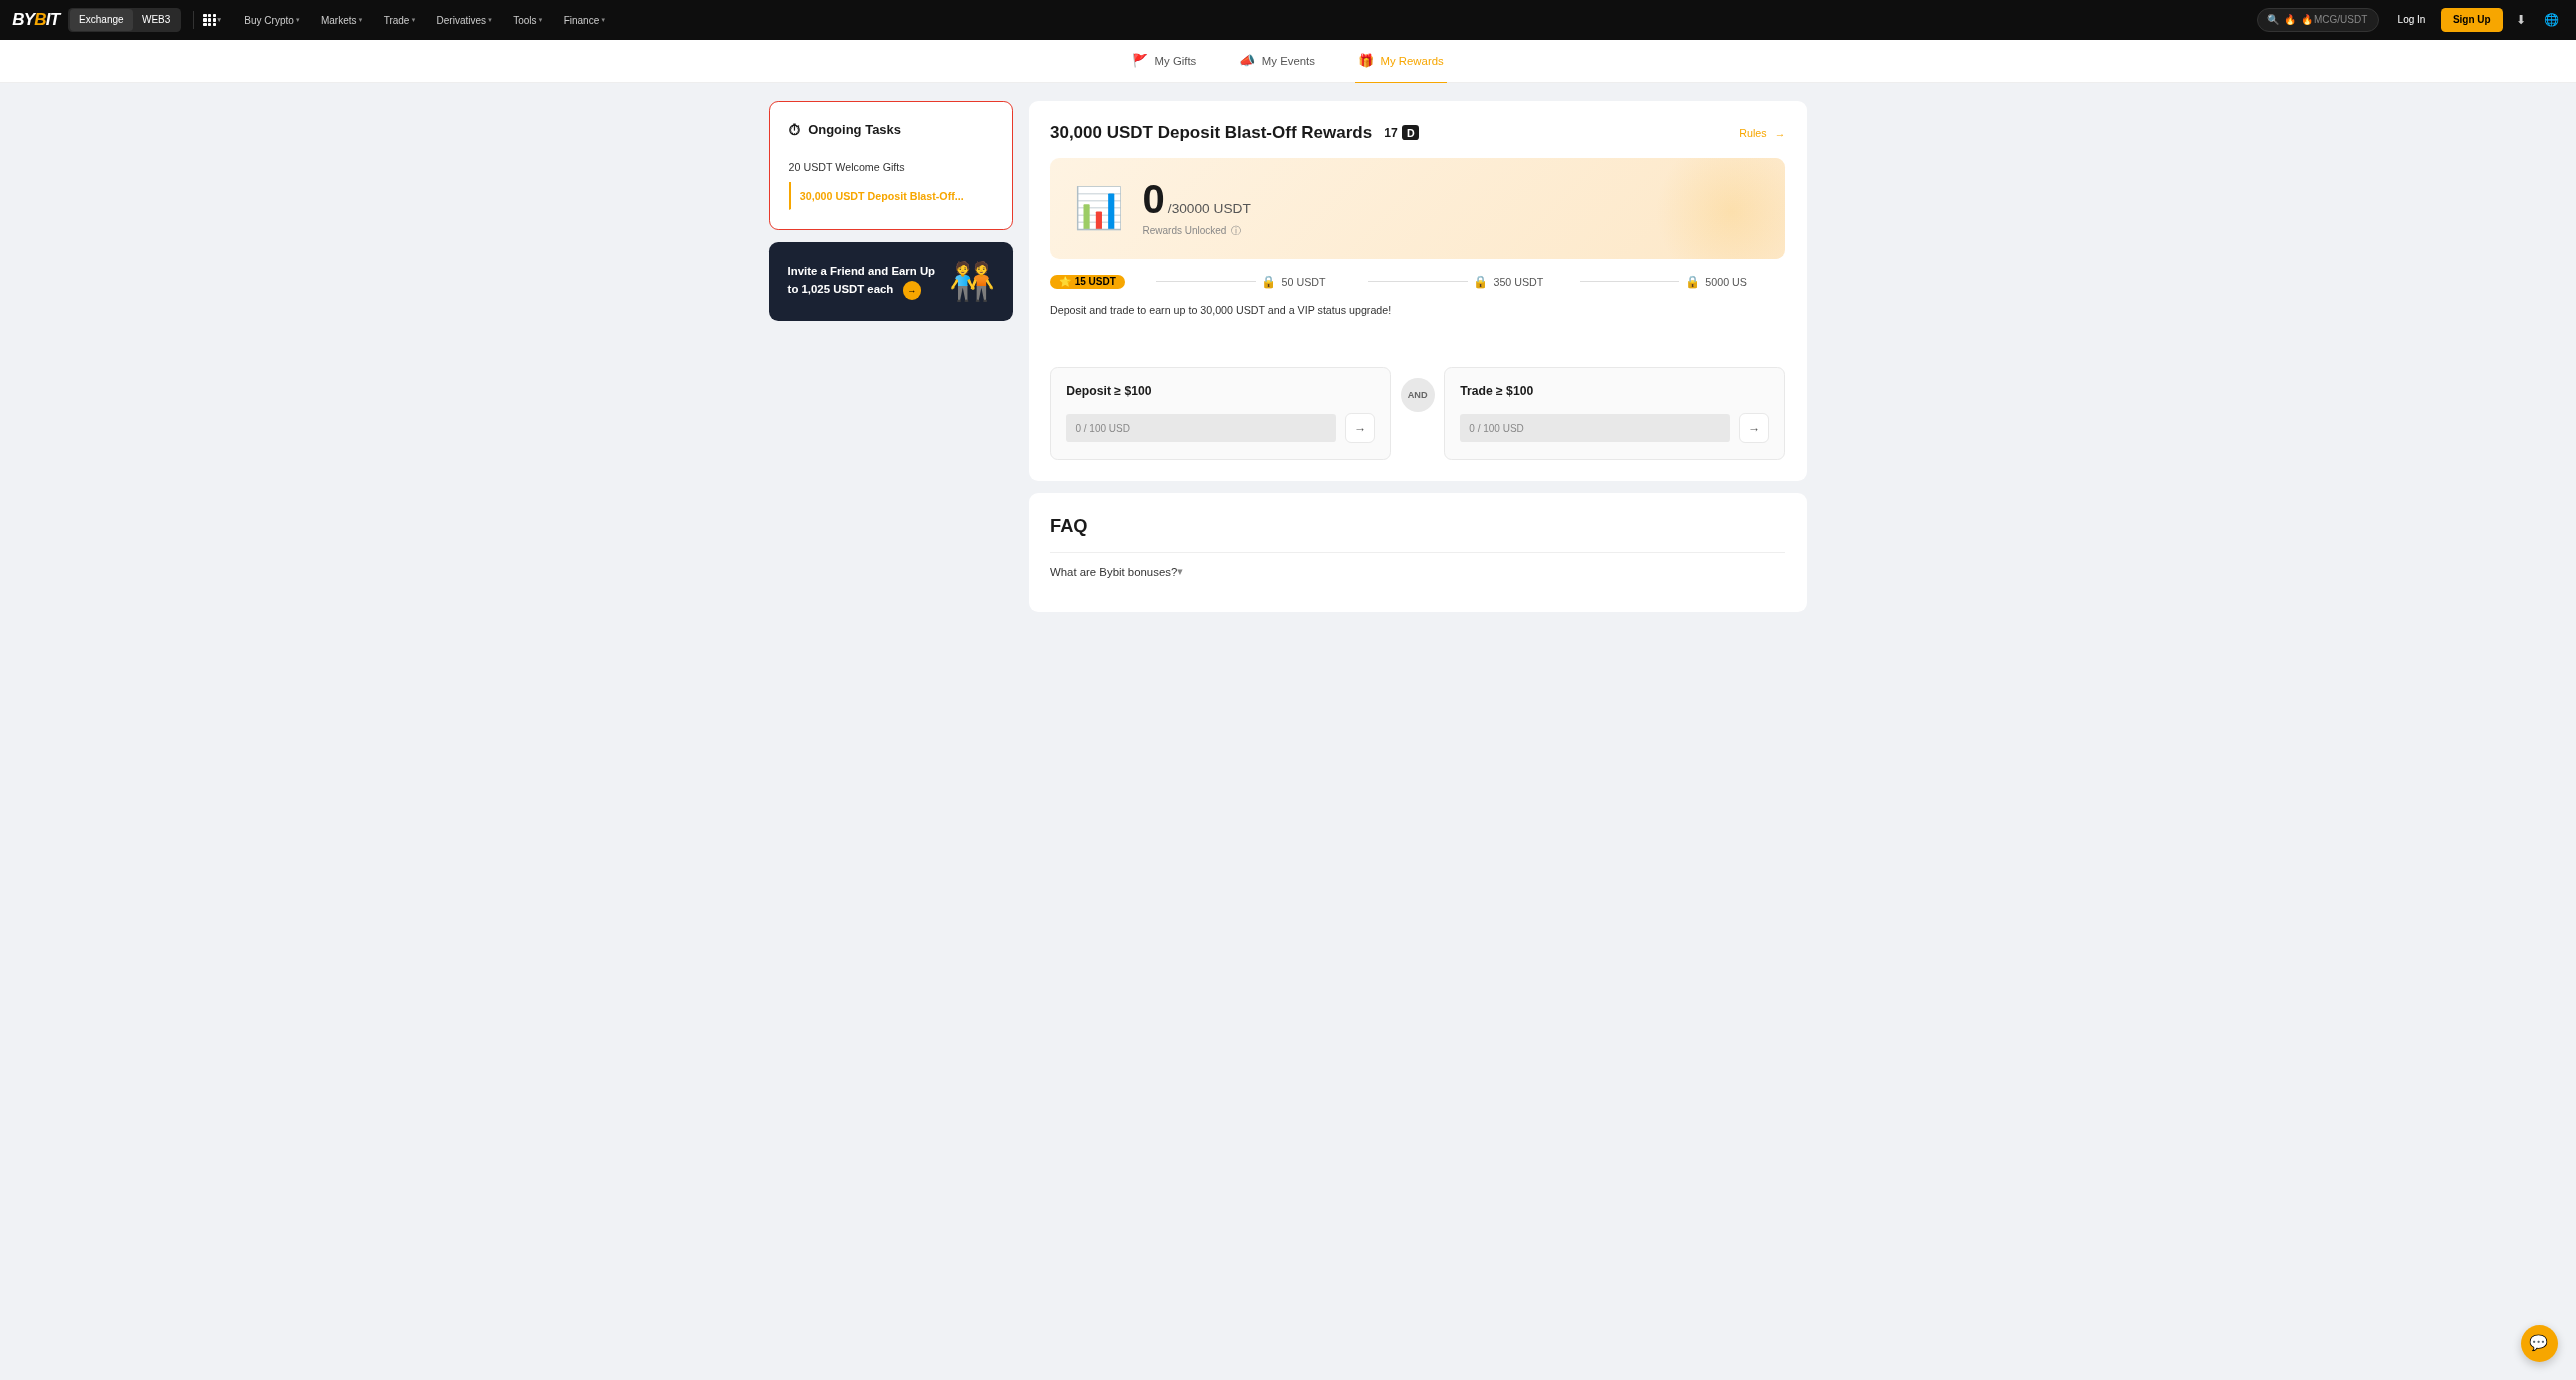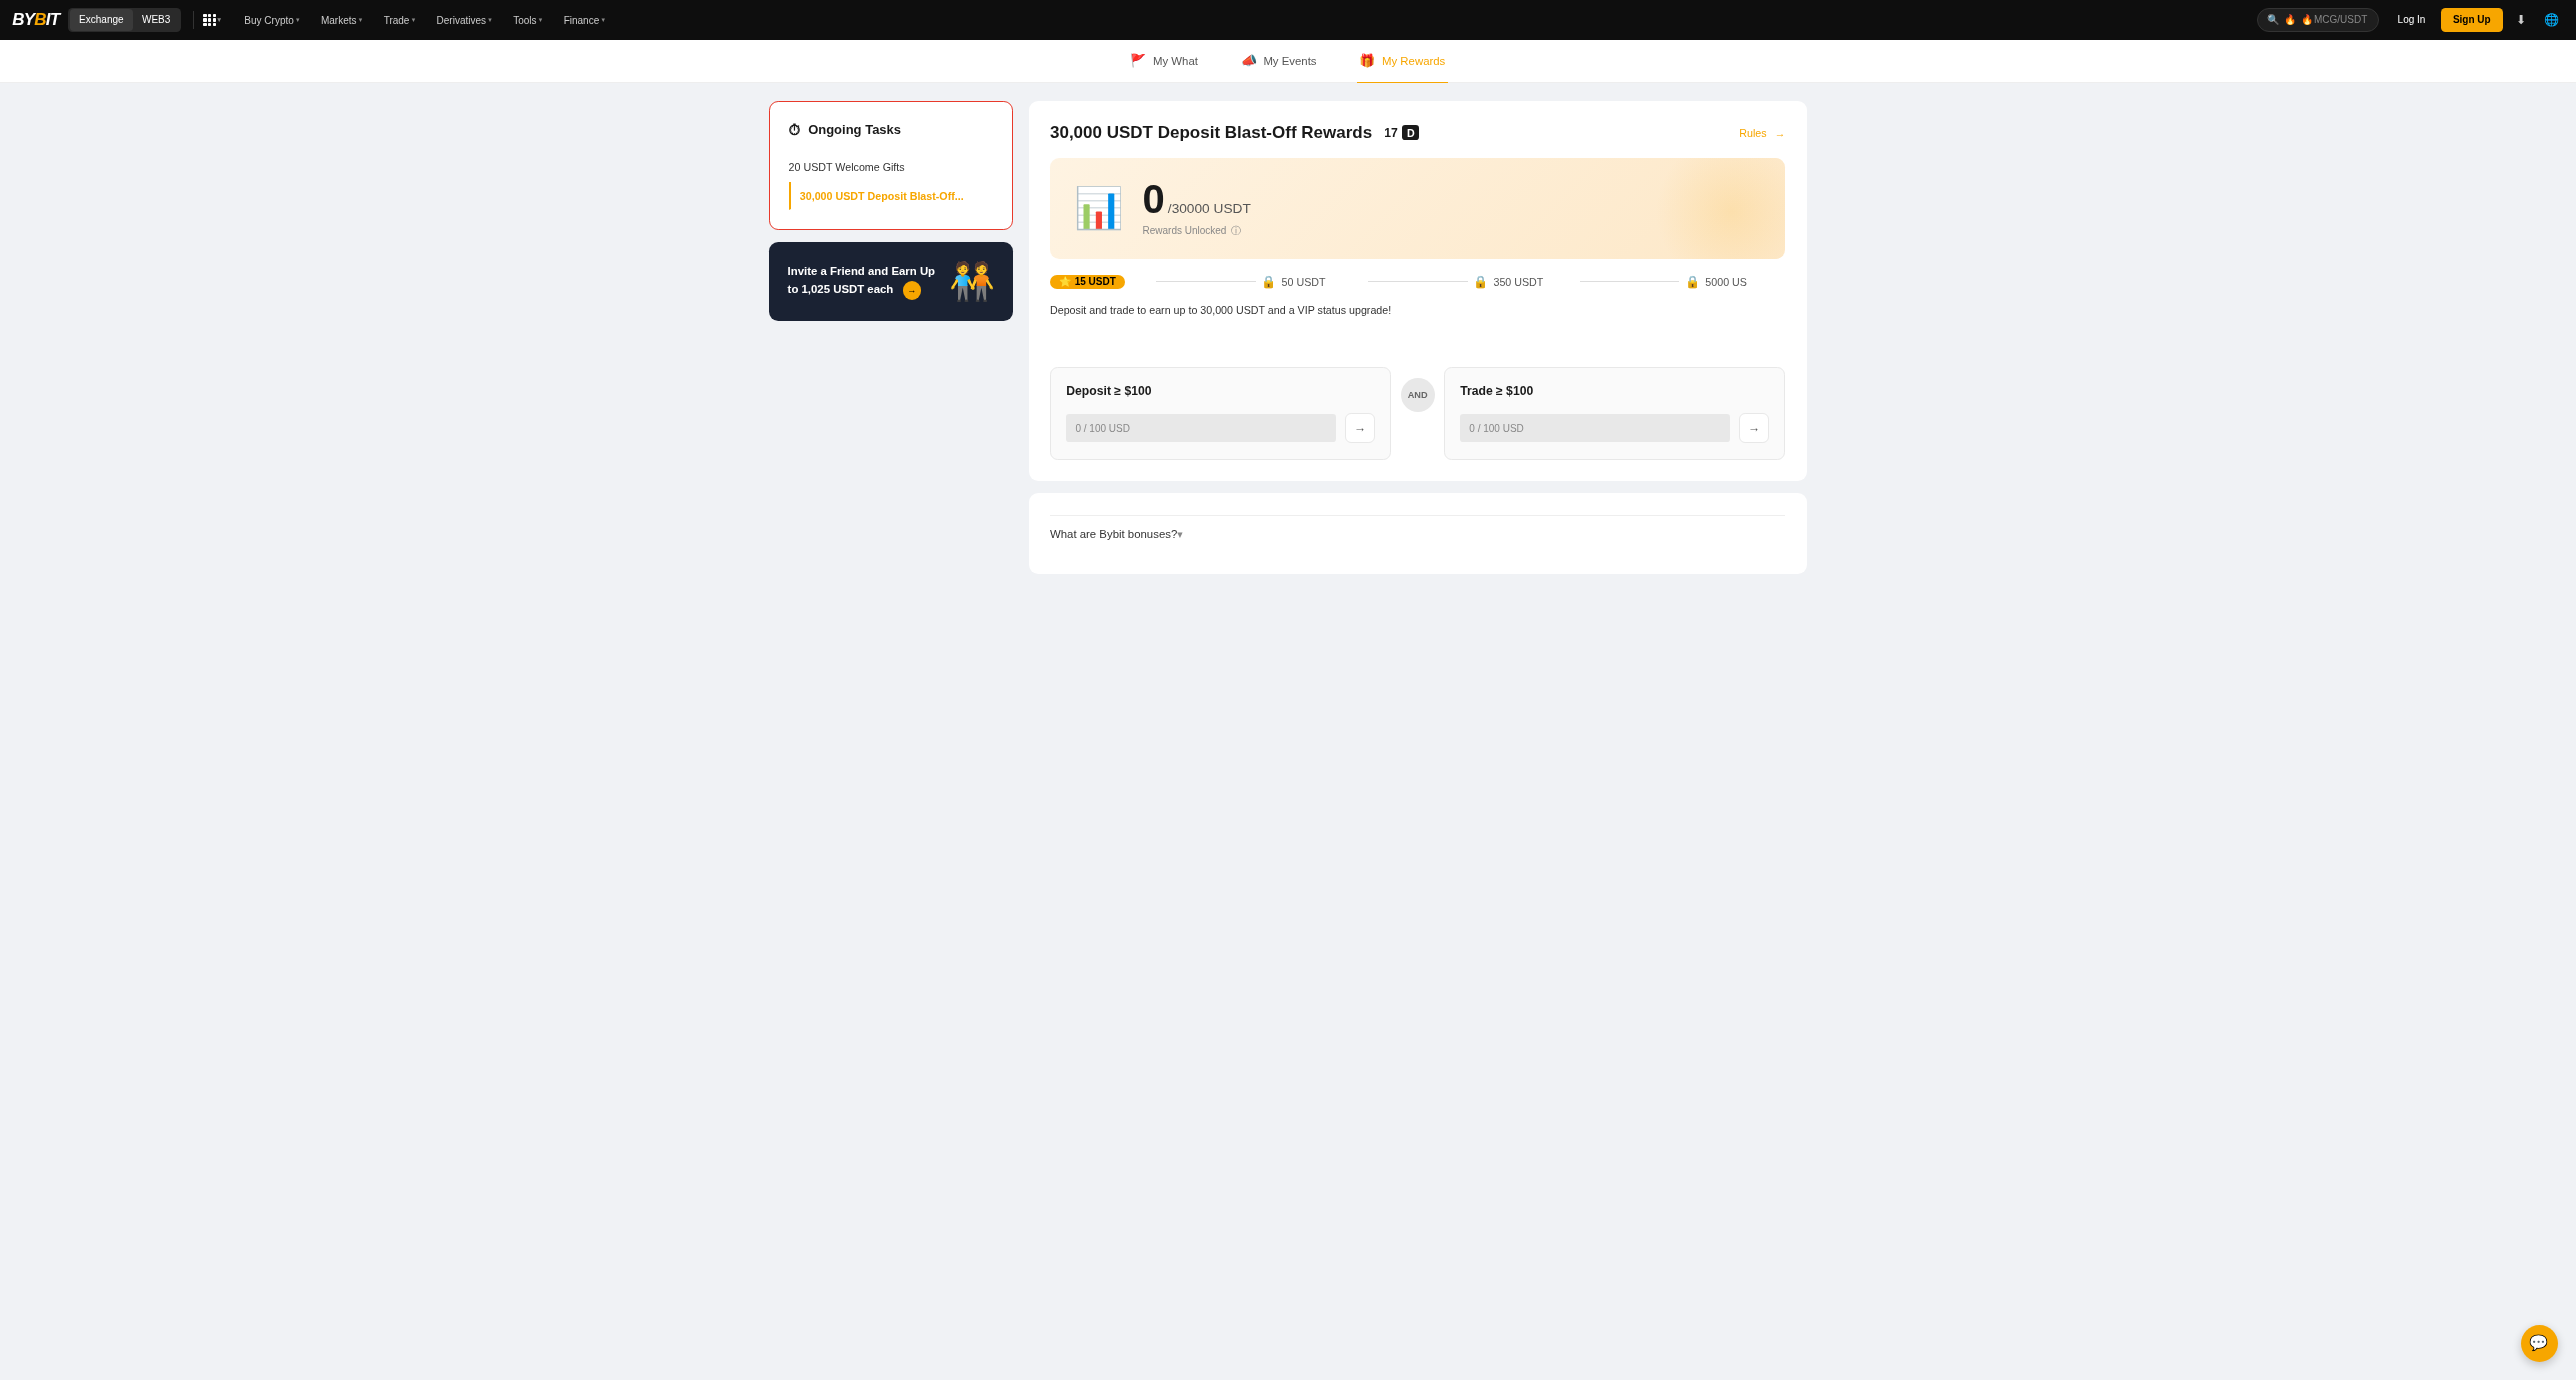--- a/index.html
+++ b/index.html
@@ -494,21 +494,21 @@
     <button class="btn-login">Log In</button>
     <button class="btn-signup">Sign Up</button>
     <div class="nav-icon-btn">⬇</div>
     <div class="nav-icon-btn">🌐</div>
   </div>
 </nav>
 
 <div class="tabs-bar">
   <div class="tab-item">
     <span class="tab-icon">🚩</span>
-    <span>My What</span>
+    <span>My Gifts</span>
   </div>
   <div class="tab-item">
     <span class="tab-icon">📣</span>
     <span>My Events</span>
   </div>
   <div class="tab-item active">
     <span class="tab-icon">🎁</span>
     <span>My Rewards</span>
   </div>
 </div>
@@ -630,20 +630,21 @@
             </div>
             <div class="task-arrow-btn">→</div>
           </div>
         </div>
 
       </div>
 
     </div>
 
     <div class="faq-card">
+      <h2 class="faq-title">FAQ</h2>
       <div class="faq-item">
         <span class="faq-question">What are Bybit bonuses?</span>
         <span class="faq-chevron">▾</span>
       </div>
     </div>
 
   </main>
 
 </div>
 

